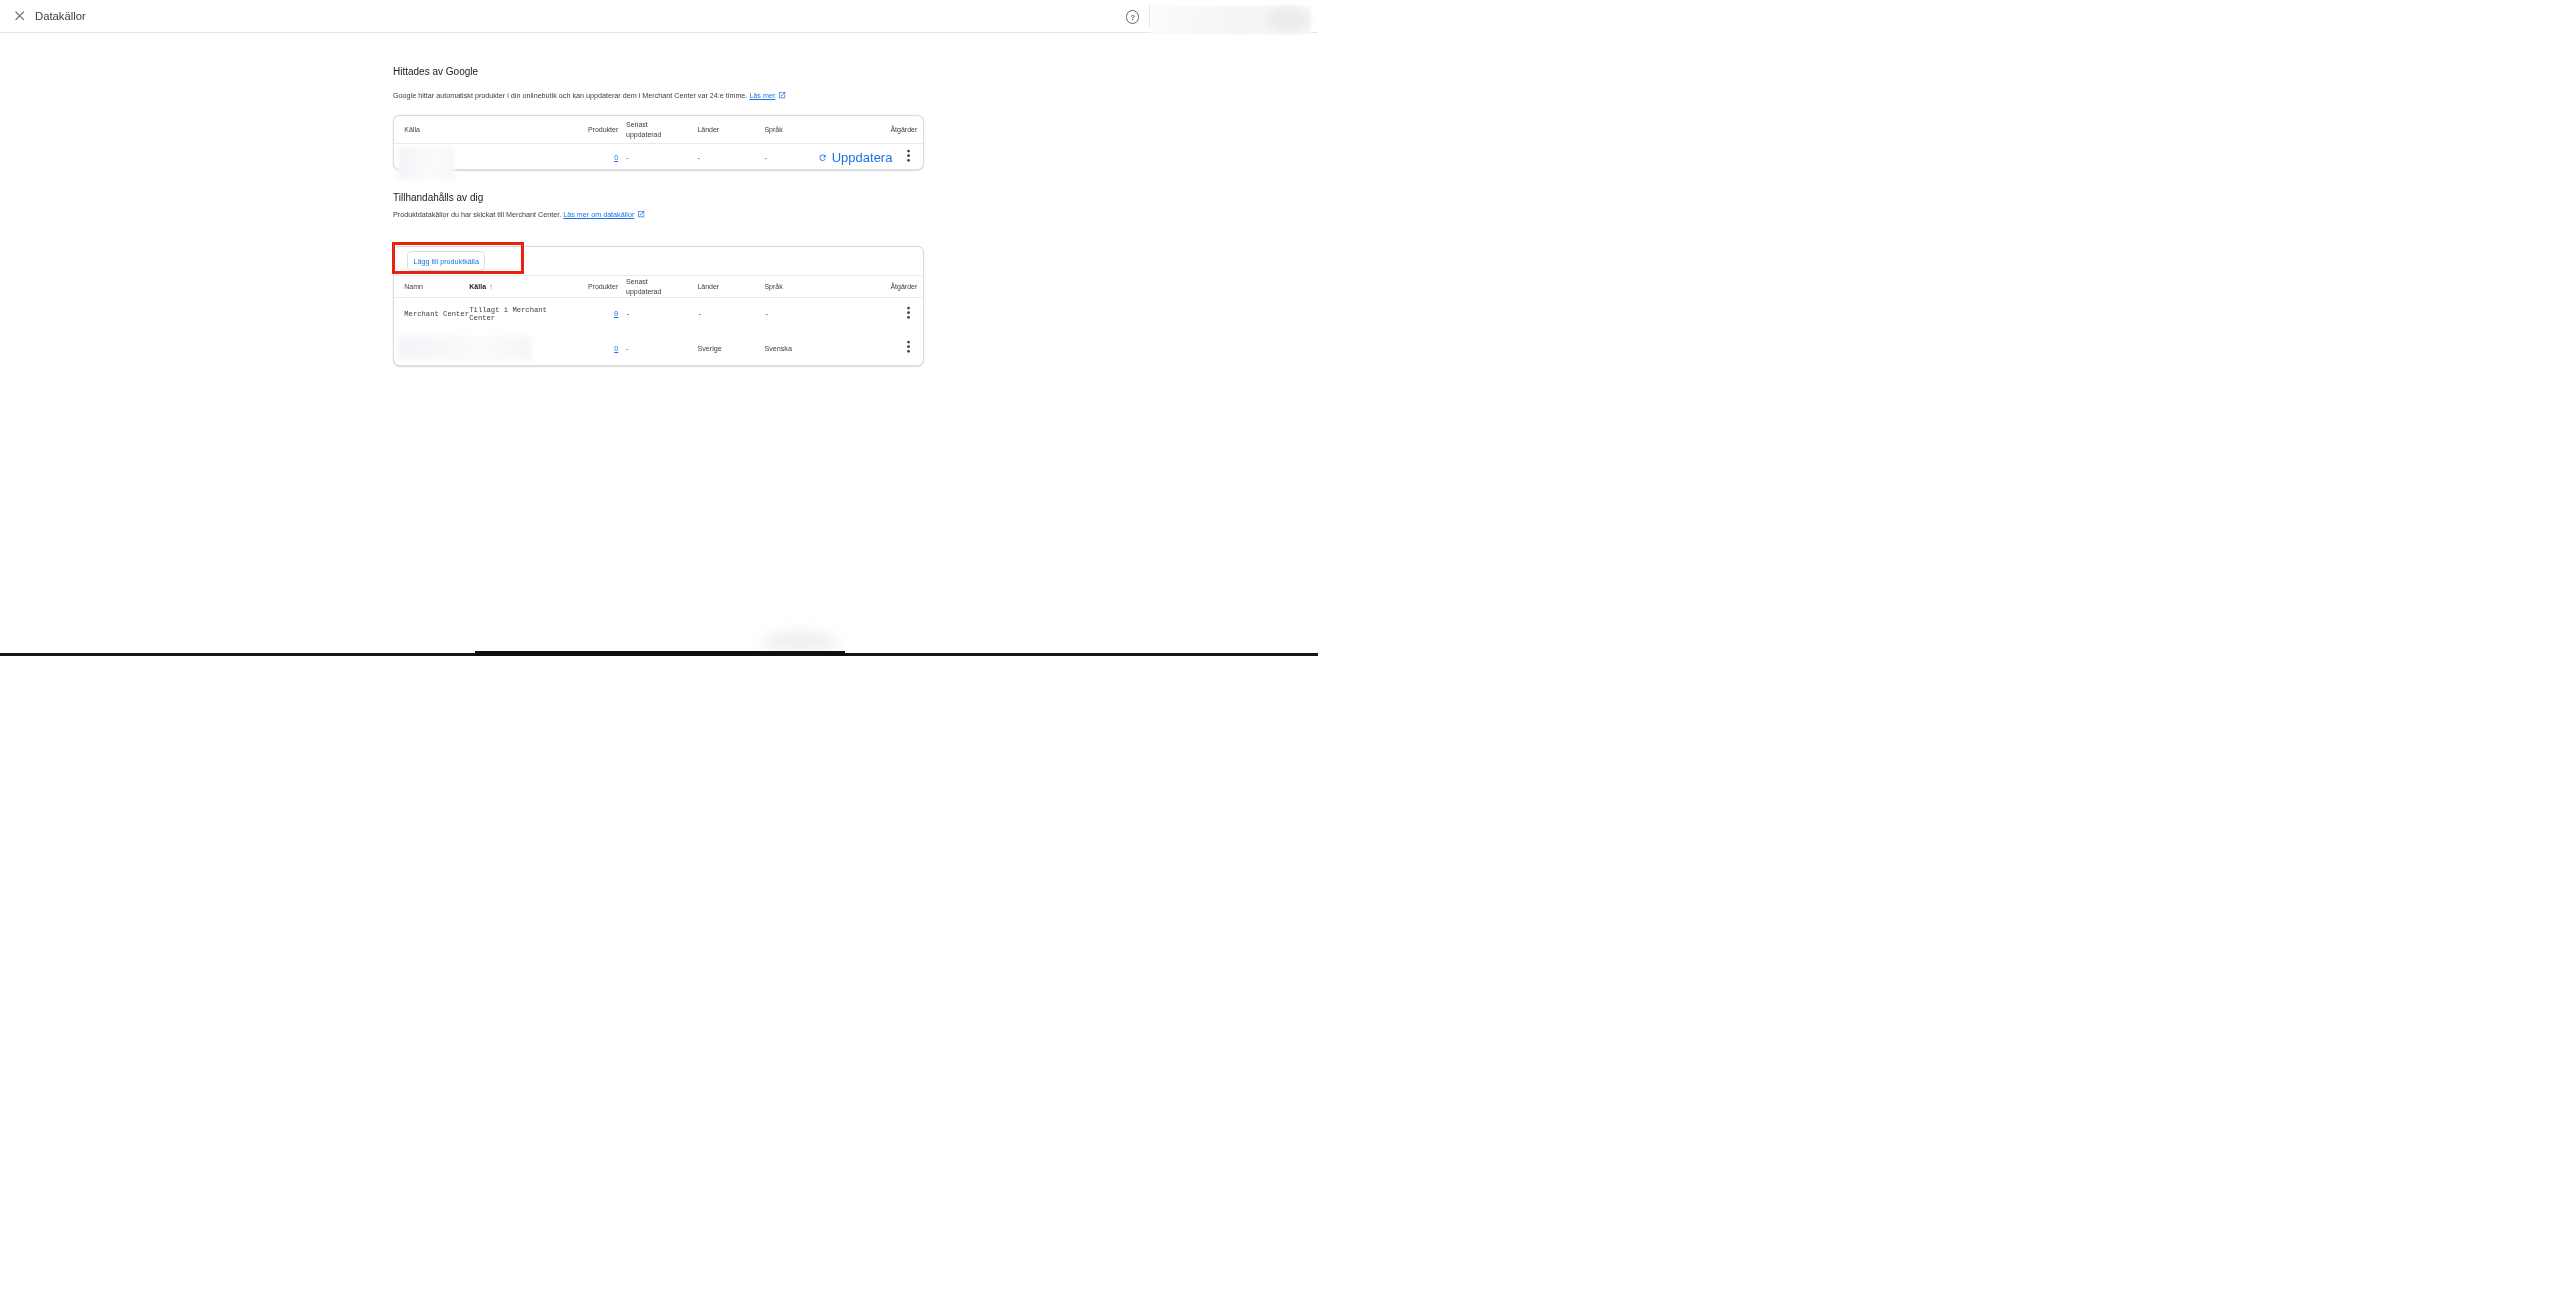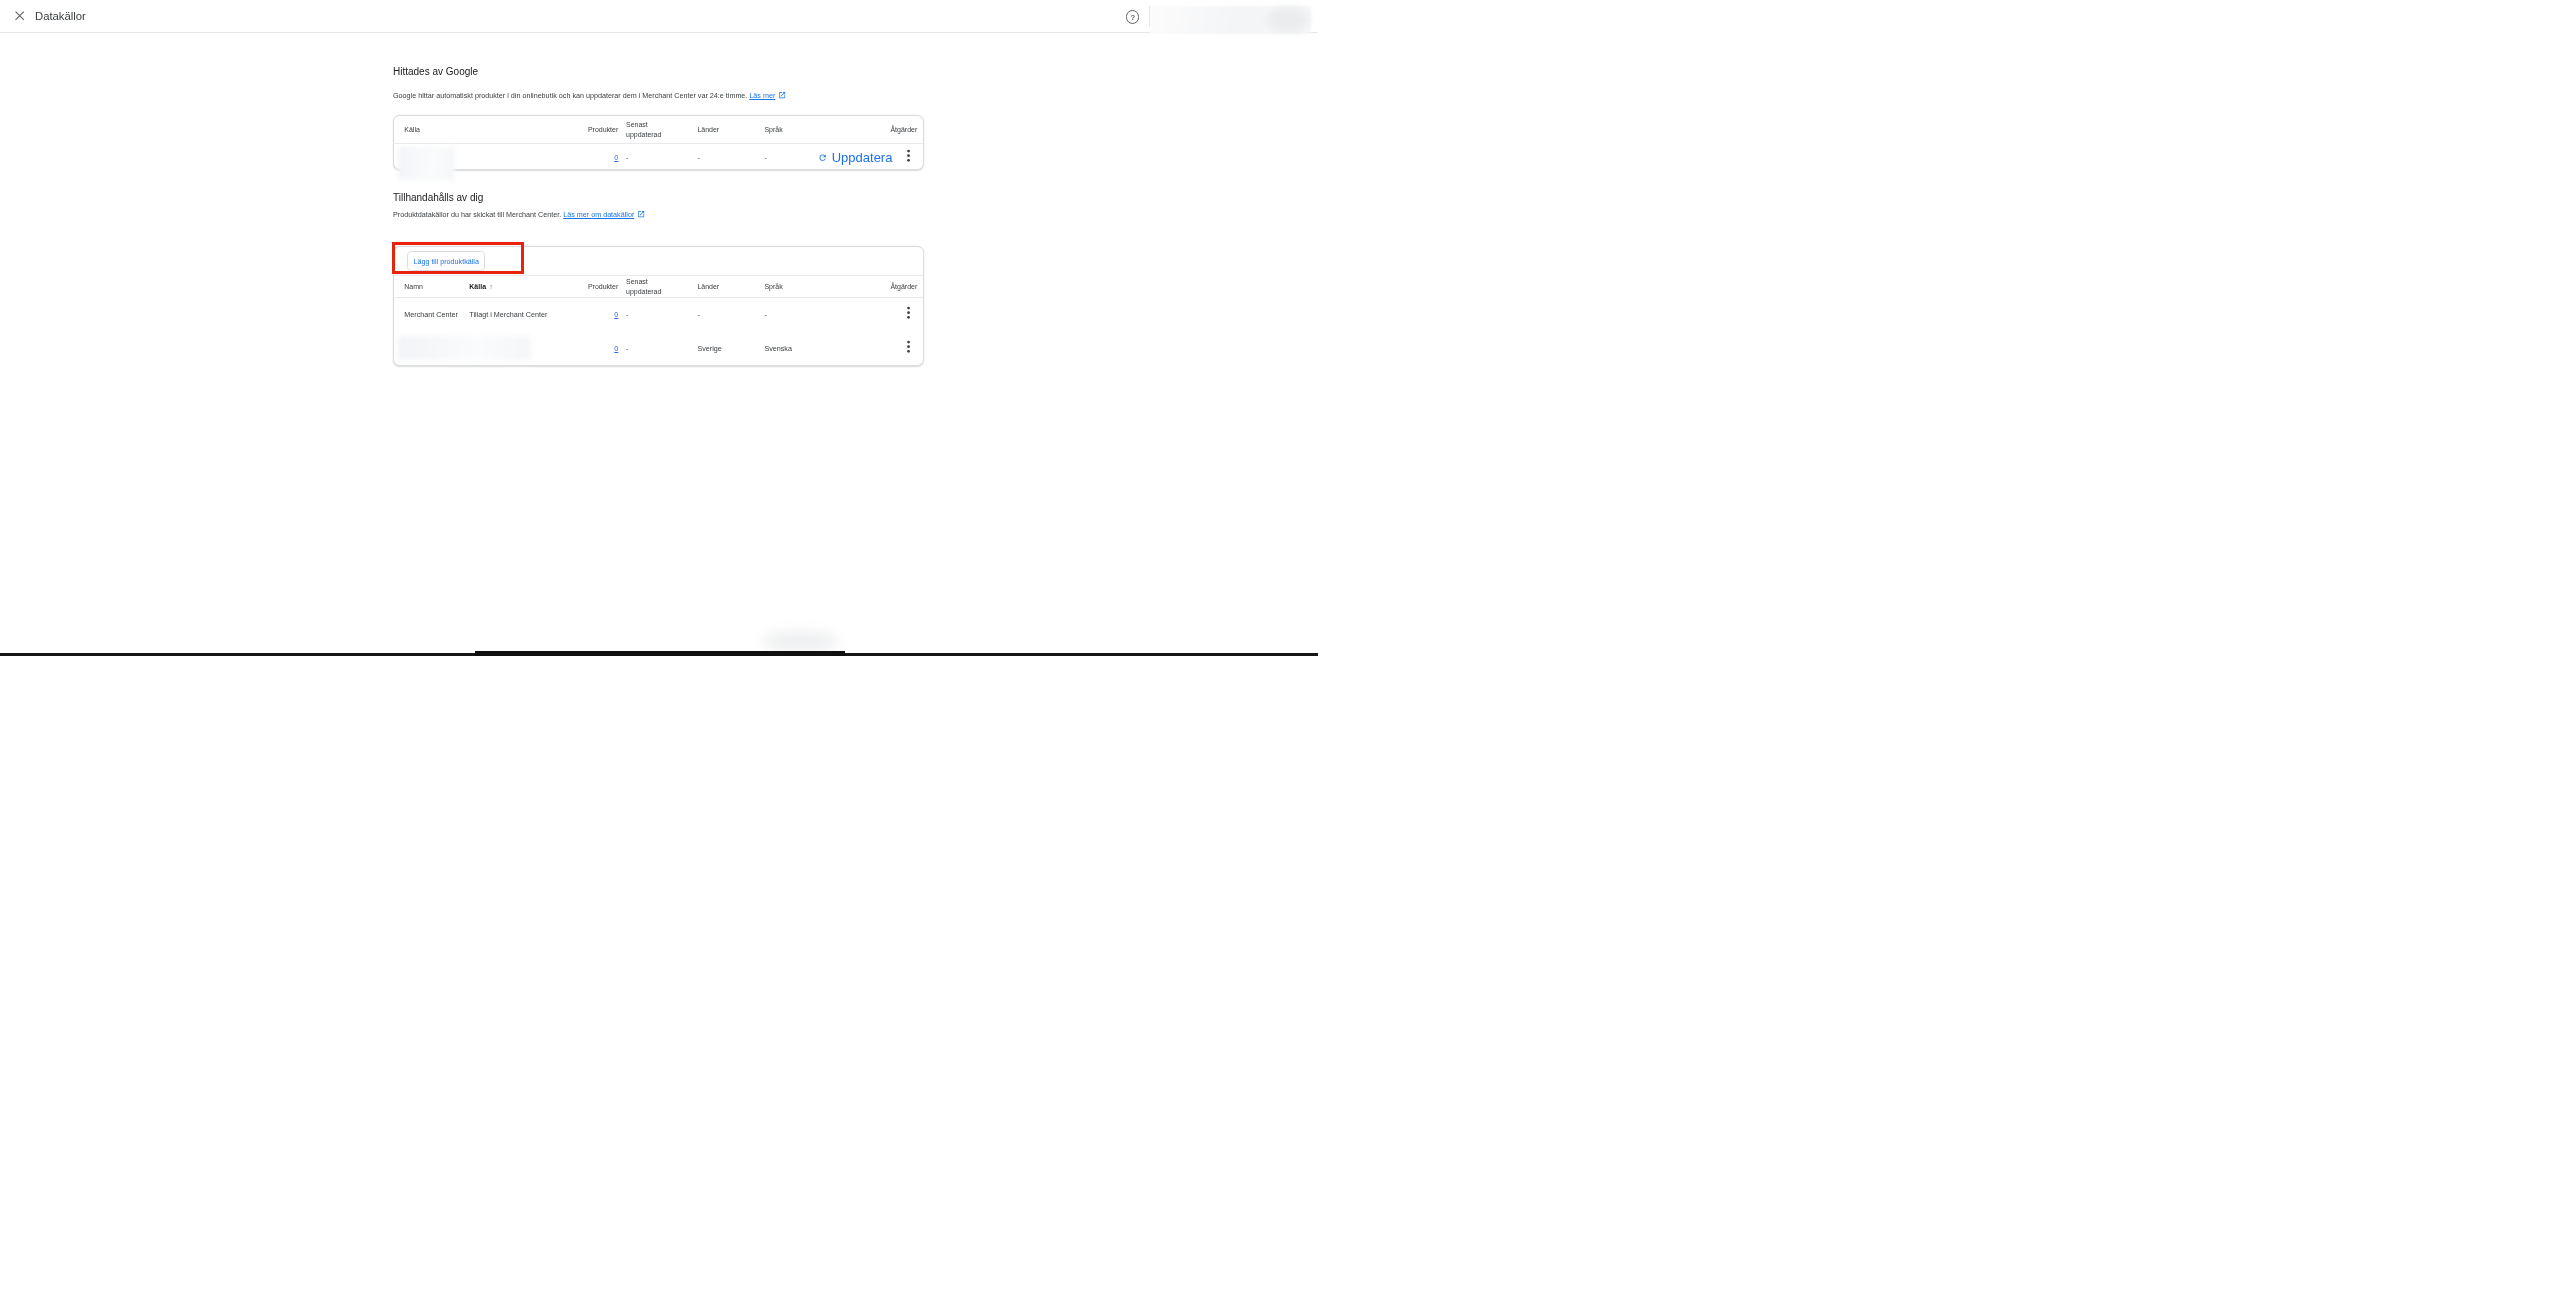--- a/index.html
+++ b/index.html
@@ -223,21 +223,21 @@
           <span>Källa</span>
           <span class="sort-arrow">↑</span>
         </div>
         <div class="h-cell num-col">Produkter</div>
         <div class="h-cell pad-s"><span class="wrapcap">Senast uppdaterad</span></div>
         <div class="h-cell pad-xs">Länder</div>
         <div class="h-cell pad-xs">Språk</div>
         <div class="h-cell num-col">Åtgärder</div>
       </div>
 
-      <div class="t-grid with-name t-row divider-b" style="height:32px;">
+      <div class="t-grid with-name t-row divider-b" style="height:32px;font-family:Liberation Mono, monospace;">
         <div>Merchant Center</div>
         <div>Tillagt i Merchant Center</div>
         <div class="num-col"><a class="zero-link">0</a></div>
         <div class="pad-s">-</div>
         <div class="pad-xs">-</div>
         <div class="pad-xs">-</div>
         <div class="actions-col">
           <button class="kebab-btn">
             <span><svg width="3.1" height="13.4" viewBox="0 0 6 26">
                   <circle cx="3" cy="4" r="2.7" fill="#3c4043"></circle>

